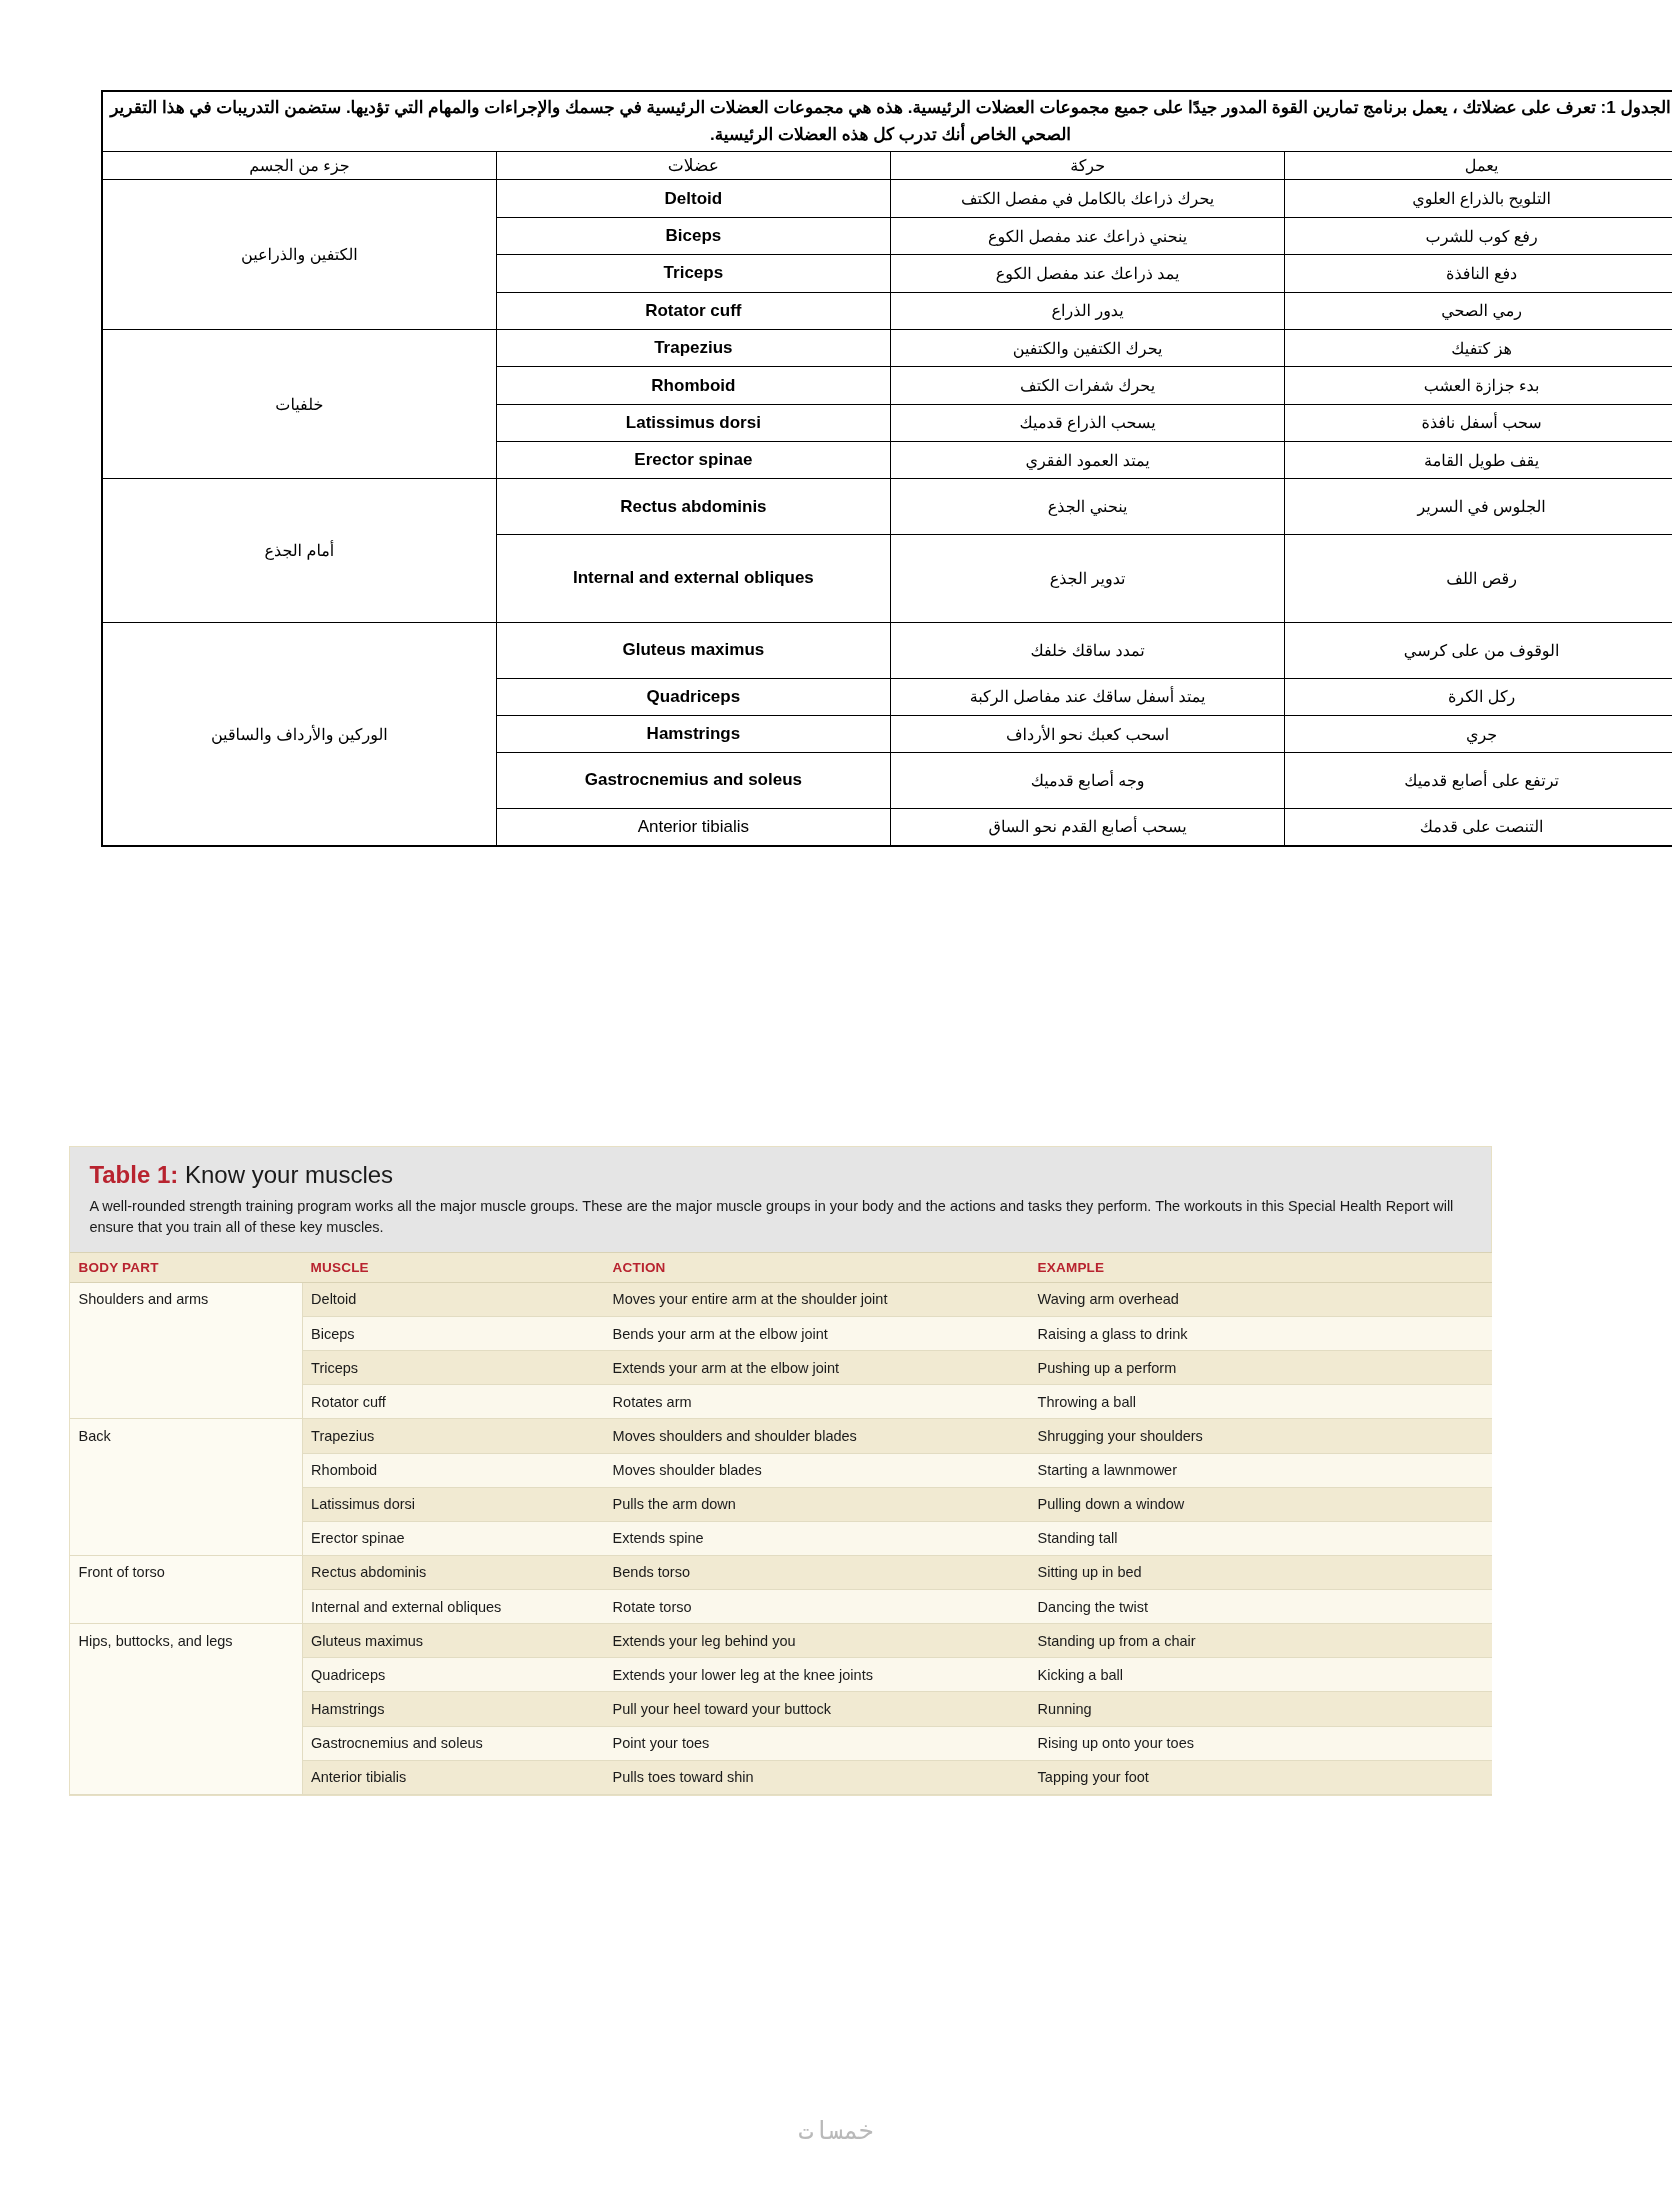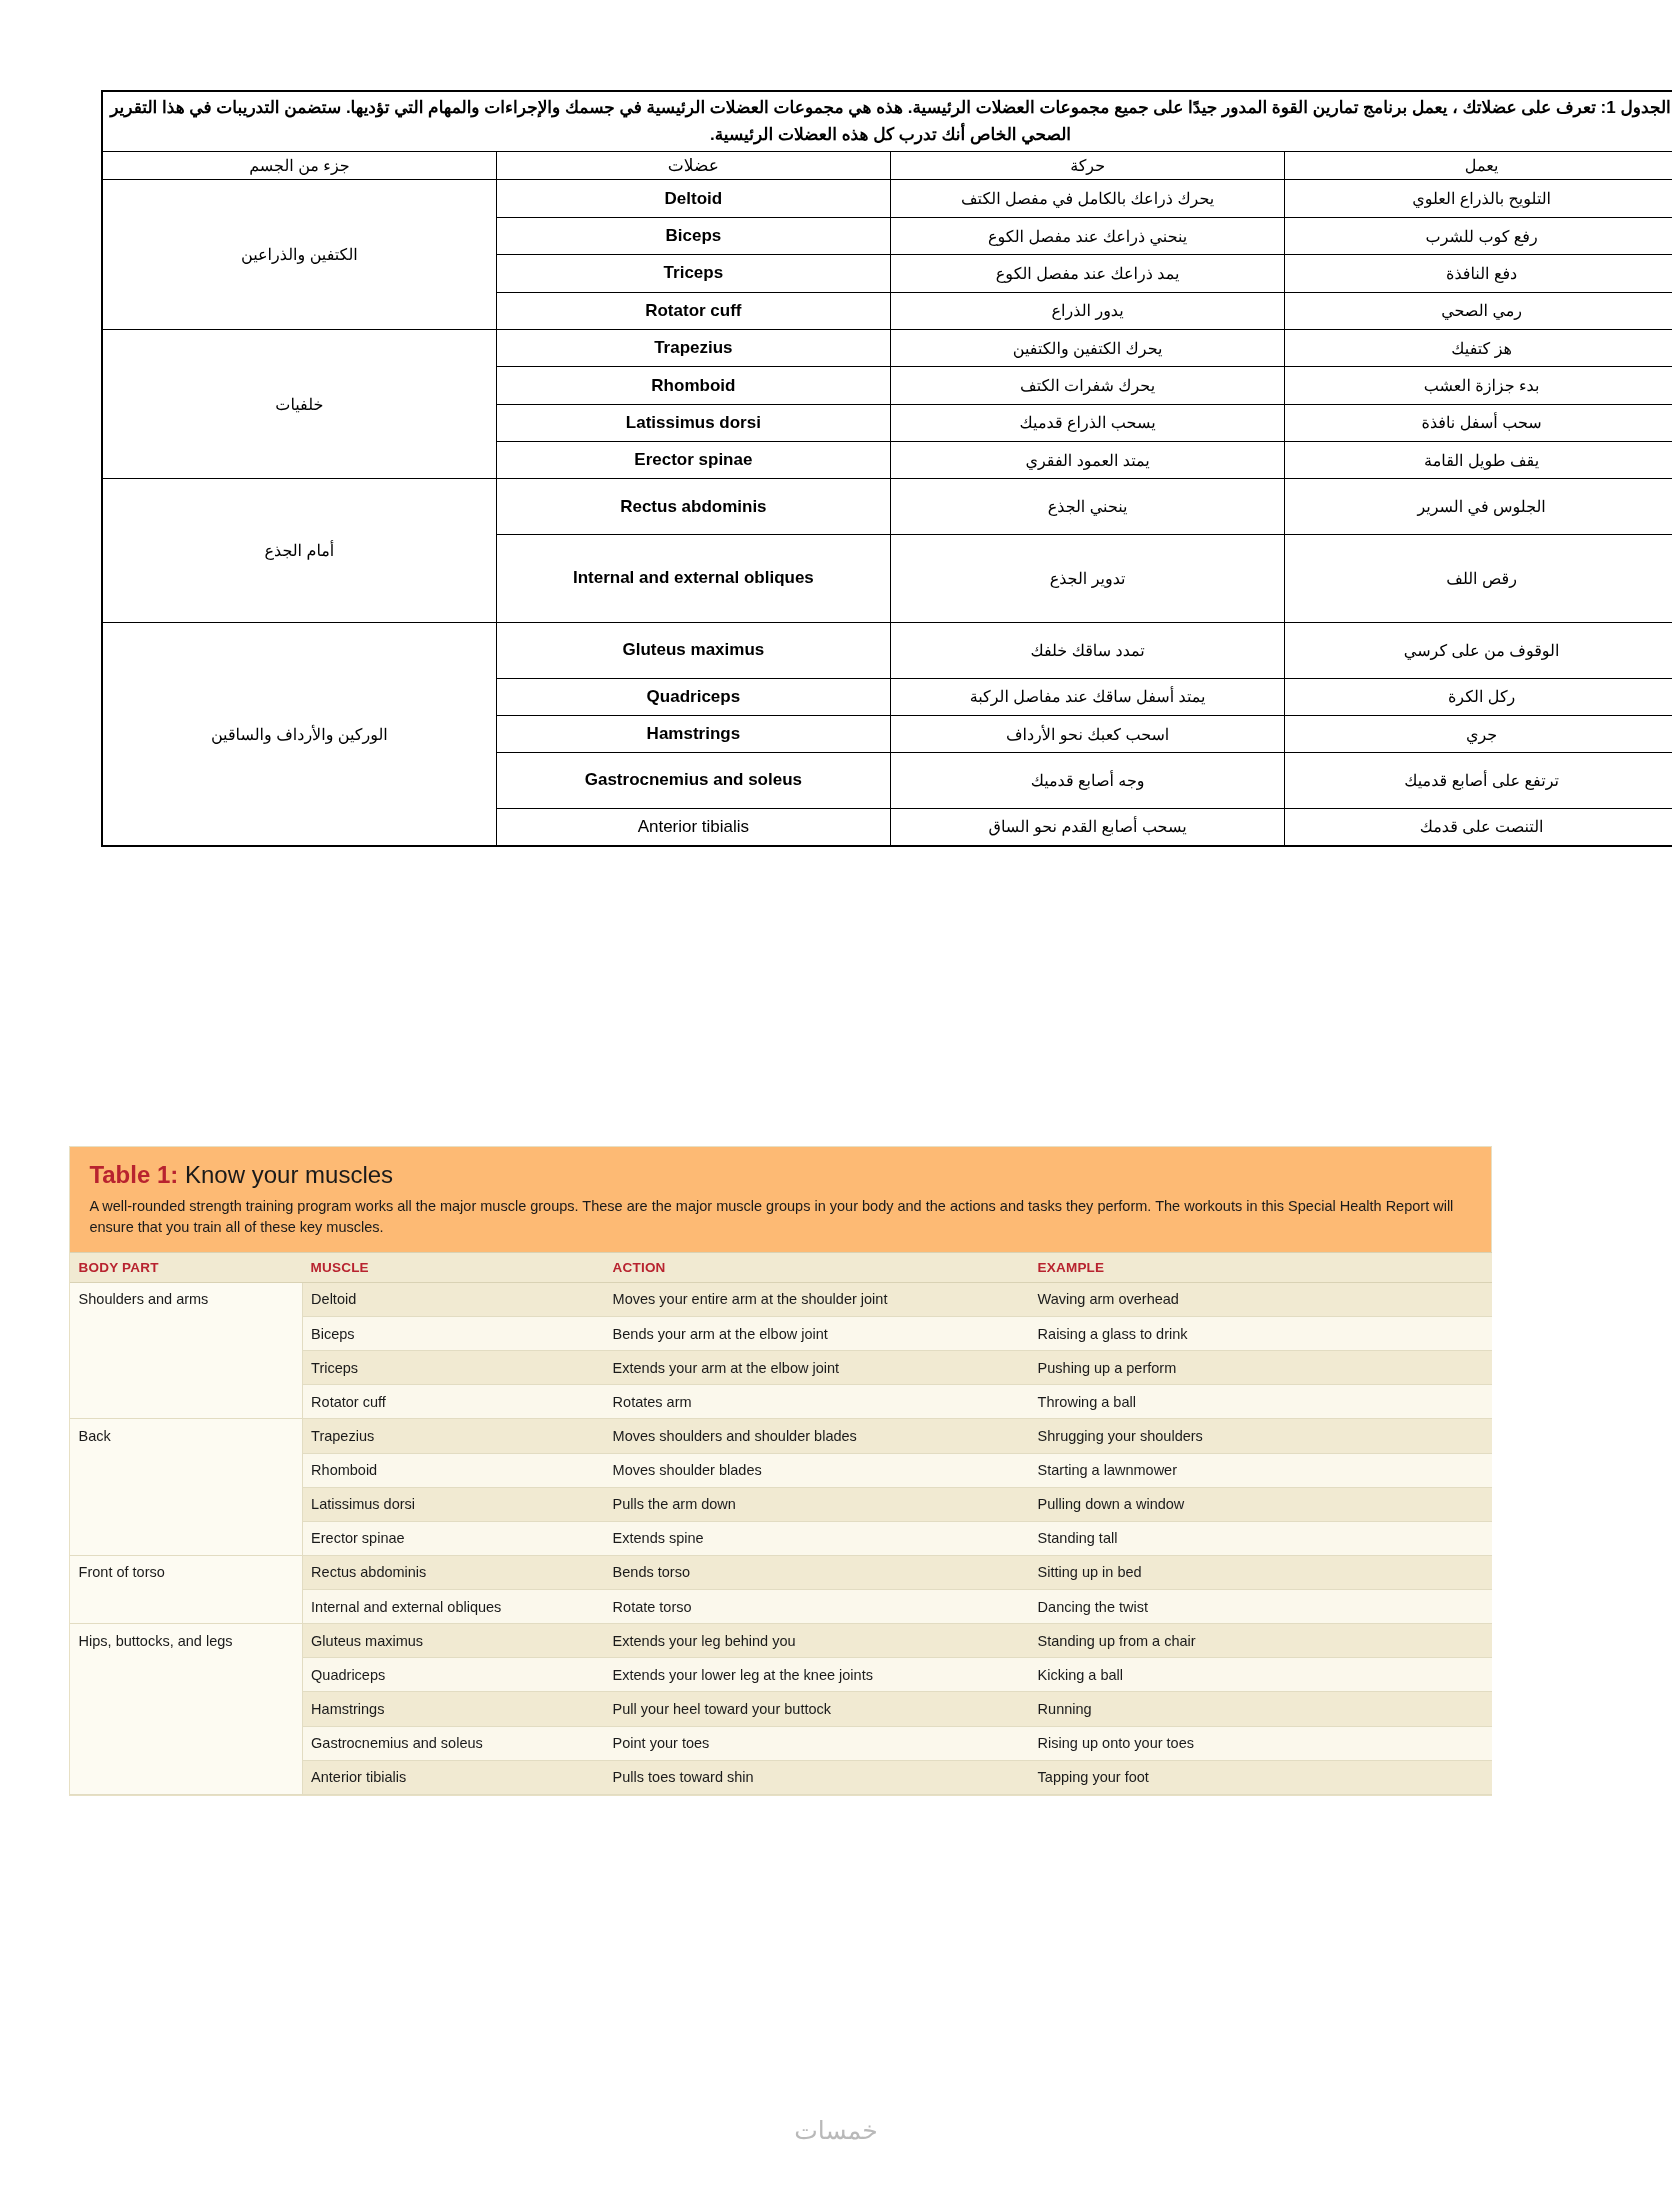--- a/index.html
+++ b/index.html
@@ -57,21 +57,21 @@
   .ar td.c-muscle.thin { font-weight: normal; }
   .ar td.tall { line-height: 1.3; }
   .ar-row td { height: 30px; }
 
   
   .en-wrap {
     position: absolute;
     left: 69px;
     top: 1146px;
     width: 1421px;
-    background: #fdba74;
+    background: #e5e5e5;
     border: 0.5px solid #e7e0c4;
   }
   .en-head {
     padding: 15px 19.4px 4.3px 19.4px;
   }
   .en-title {
     font-size: 24px;
     line-height: 1.1;
     margin: 0 0 7.5px 0;
     font-weight: normal;
@@ -128,21 +128,21 @@
   
   .watermark {
     position: absolute;
     left: 0;
     right: 0;
     top: 2116px;
     text-align: center;
     font-size: 25px;
     color: #b9b9b9;
     letter-spacing: 1.1px;
-    font-family: Liberation Sans, sans-serif;
+    font-family: Liberation Mono, monospace;
   }
 </style>
 </head>
 <body>
 
 <div class="ar-wrap">
   <table class="ar">
     <tbody>
       <tr class="ar-title">
         <td colspan="4">الجدول 1: تعرف على عضلاتك ، يعمل برنامج تمارين القوة المدور جيدًا على جميع مجموعات العضلات الرئيسية. هذه هي مجموعات العضلات الرئيسية في جسمك والإجراءات والمهام التي تؤديها. ستضمن التدريبات في هذا التقرير الصحي الخاص أنك تدرب كل هذه العضلات الرئيسية.</td>

